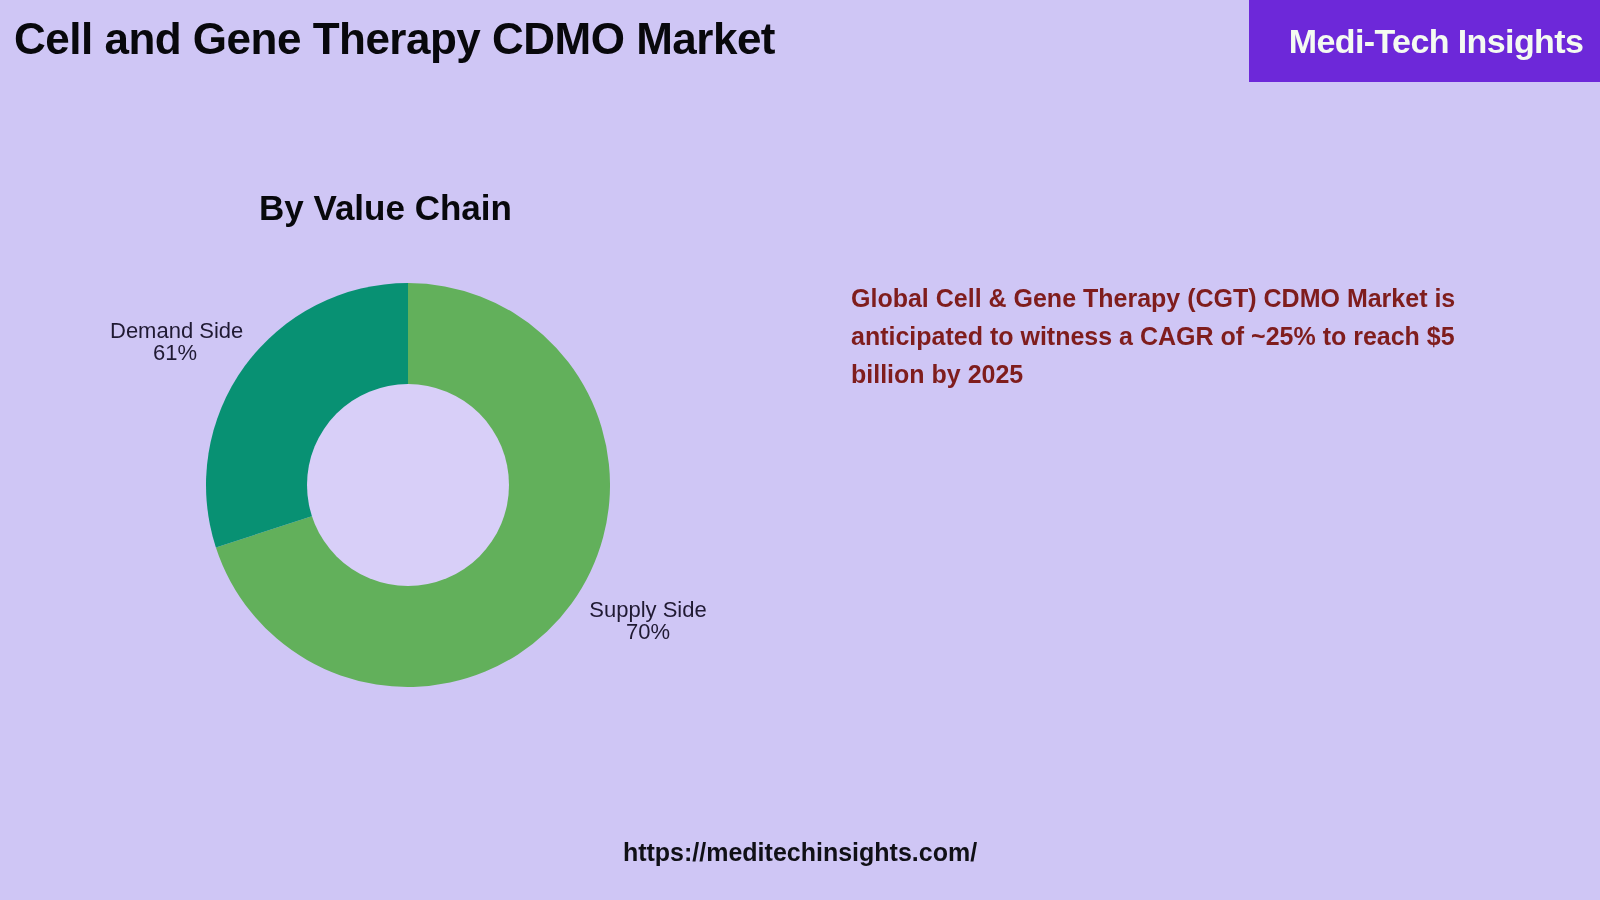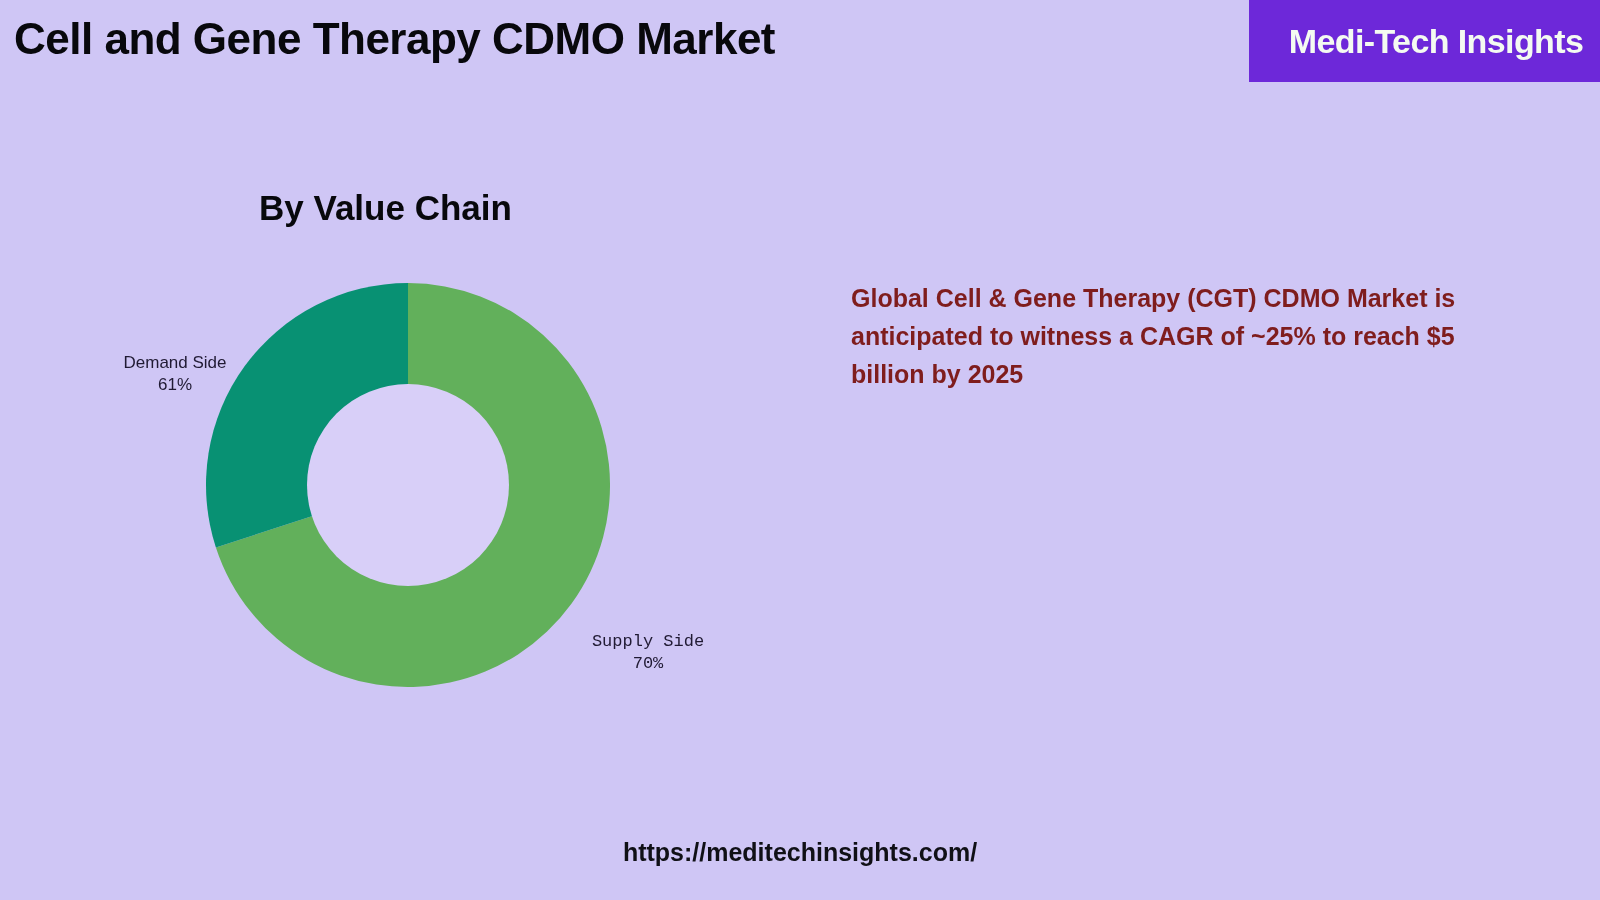--- a/index.html
+++ b/index.html
@@ -69,29 +69,28 @@
     position: absolute;
     left: 206px;
     top: 283px;
     width: 404px;
     height: 404px;
   }
   #donut-svg { display: block; width: 404px; height: 404px; }
 
   .slice-label {
     position: absolute;
-    font-size: 17px;
+    font-size: 22px;
     line-height: 22px;
     color: #201a33;
     text-align: center;
     white-space: nowrap;
-    margin-top: 32px;
   }
   #label-demand { left: 110px; top: 320px; width: 130px; }
-  #label-supply { left: 583px; top: 599px; width: 130px; font-family: Liberation Mono, monospace; }
+  #label-supply { left: 583px; top: 599px; width: 130px; }
 
   
   #insight-text {
     position: absolute;
     left: 851px;
     top: 279px;
     width: 680px;
     font-size: 25px;
     font-weight: 700;
     line-height: 38px;

